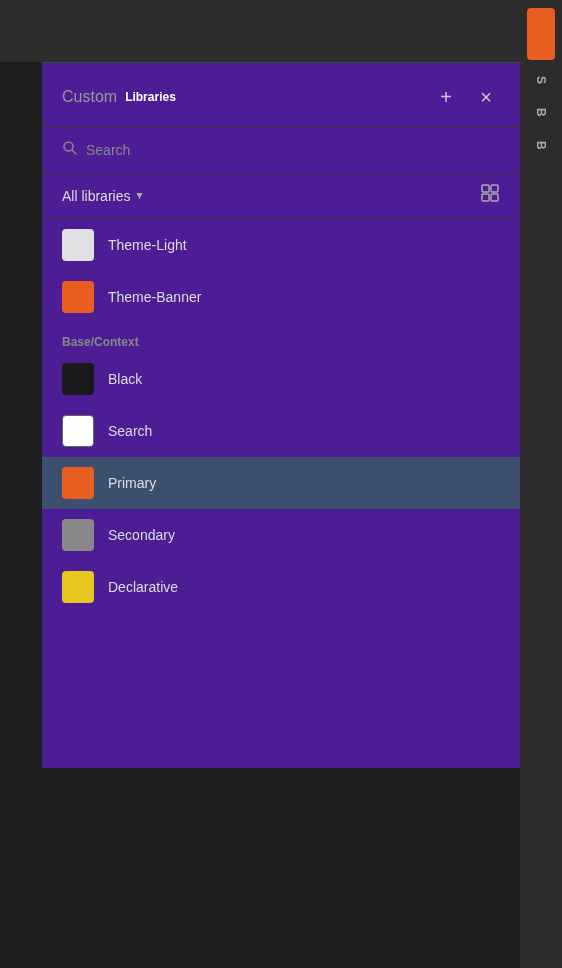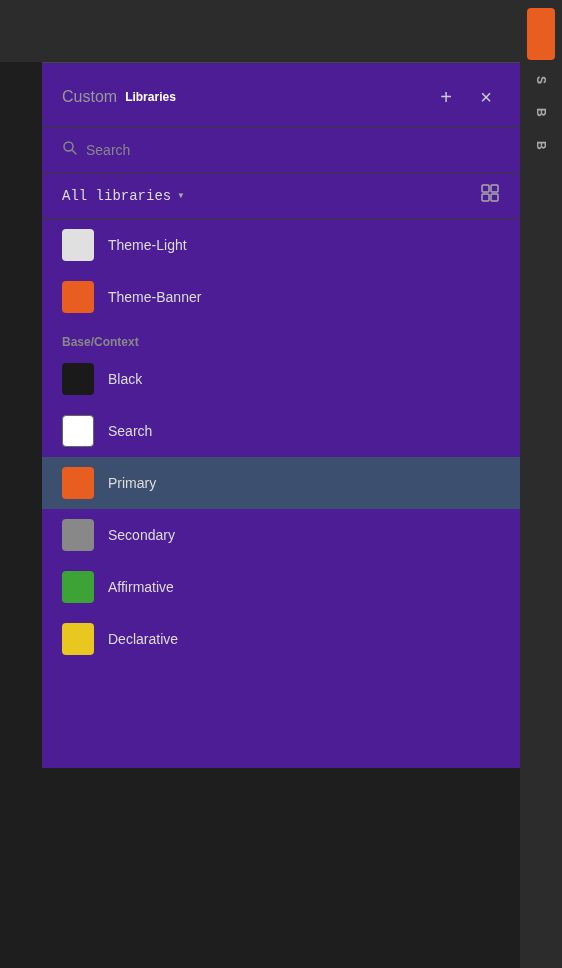--- a/index.html
+++ b/index.html
@@ -140,21 +140,20 @@
       padding: 10px 20px;
       border-bottom: 1px solid #3a3a3a;
     }
 
     .filter-dropdown {
       display: flex;
       gap: 6px;
       color: #dddddd;
       font-size: 14px;
       cursor: pointer;
-      font-family: Liberation Mono, monospace;
     }
 
     .chevron-icon {
       color: #aaa;
       font-size: 12px;
     }
 
     .grid-icon {
       color: #aaa;
       font-size: 18px;
@@ -268,22 +267,18 @@
       </div>
       <div class="library-item selected">
         <div class="color-swatch" style="background-color: rgb(232, 93, 32);"></div>
         <span class="item-label">Primary</span>
       </div>
       <div class="library-item">
         <div class="color-swatch" style="background-color: rgb(136, 136, 136);"></div>
         <span class="item-label">Secondary</span>
       </div>
       <div class="library-item">
-        <div class="color-swatch" style="background-color: rgb(61, 163, 54);"></div>
-        <span class="item-label">Affirmative</span>
-      </div>
-      <div class="library-item">
         <div class="color-swatch" style="background-color: rgb(232, 200, 32);"></div>
         <span class="item-label">Declarative</span>
       </div>
     </div>
 
 </div>
 
 </body></html>

